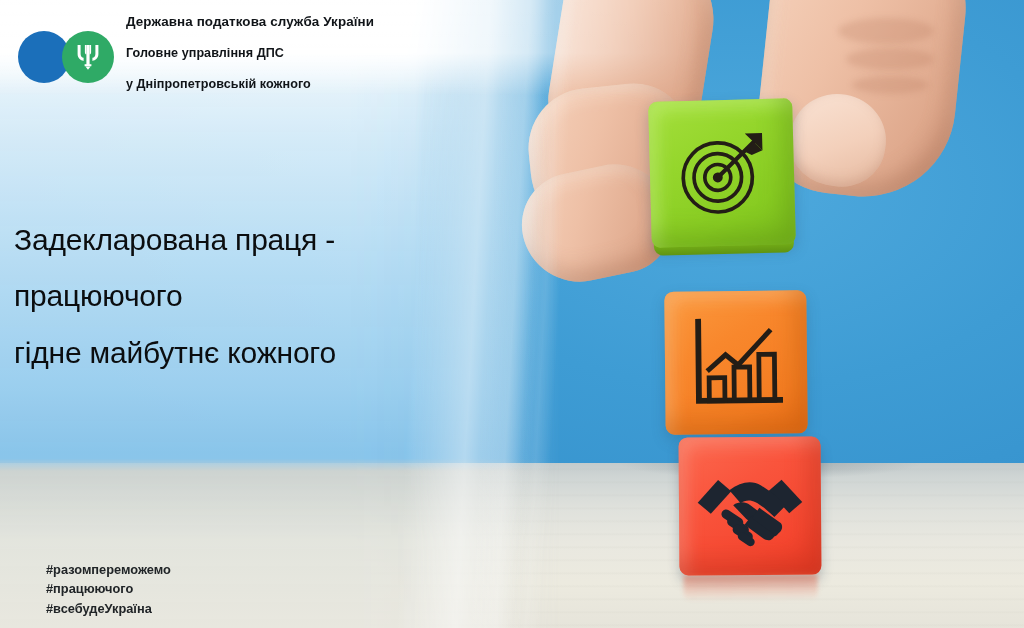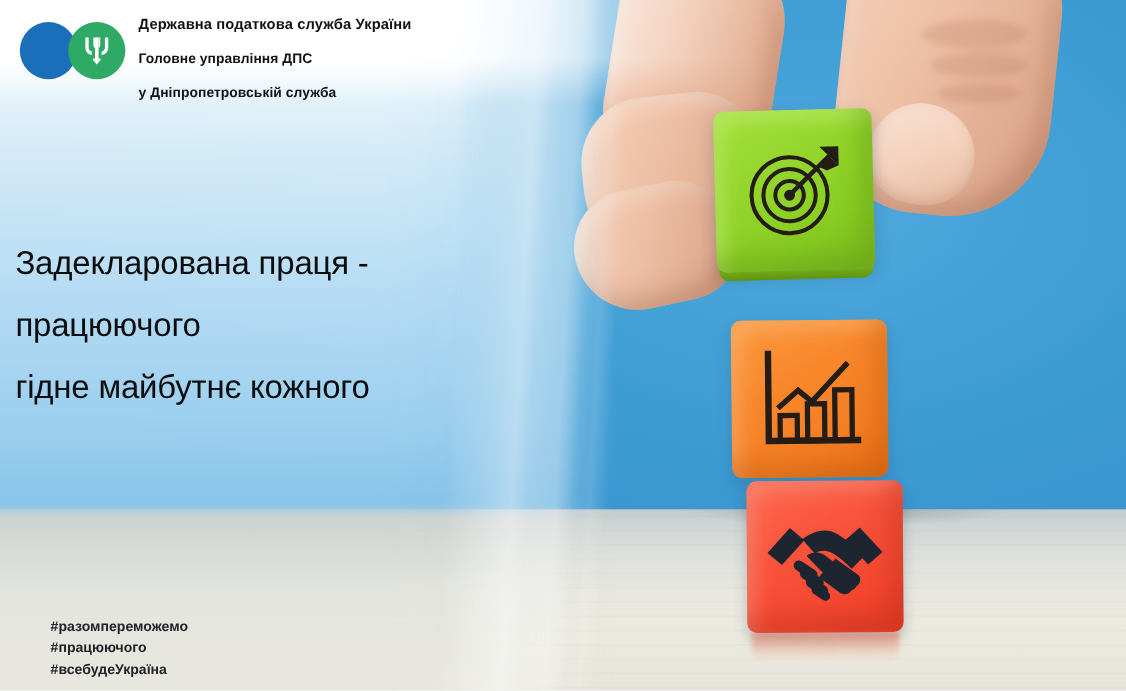--- a/index.html
+++ b/index.html
@@ -222,20 +222,21 @@
     background: linear-gradient(180deg, rgba(255,255,255,.99) 0%, rgba(255,255,255,.97) 55%, rgba(255,255,255,0) 100%);
     -webkit-mask-image: linear-gradient(90deg, #000 0%, #000 58%, rgba(0,0,0,0) 100%);
     mask-image: linear-gradient(90deg, #000 0%, #000 58%, rgba(0,0,0,0) 100%);
   }
 
   
   .logo-block {
     position: absolute;
     left: 14px; top: 14px;
     display: flex;
+    align-items: center;
     gap: 0;
   }
   .logo-marks {
     position: relative;
     width: 106px;
     height: 56px;
     flex: none;
   }
   .circle-blue {
     position: absolute;
@@ -396,21 +397,21 @@
             <path d="M18.8 3 h-2.7 v7.2 c0 1.3 -0.5 2.0 -1.5 2.2 V3 h4.2 Z"></path>
             <path d="M9.6 22.2 h6.8 v2.0 h-6.8 Z"></path>
             <path d="M10.4 24.4 h5.2 l-2.6 3.3 Z"></path>
           </g>
         </svg>
       </div>
     </div>
     <div class="logo-text">
       <div class="logo-line1">Державна податкова служба України</div>
       <div class="logo-line2">Головне управління ДПС</div>
-      <div class="logo-line3">у Дніпропетровській служба</div>
+      <div class="logo-line3">у Дніпропетровській кожного</div>
     </div>
   </div>
 
   <div class="headline">
     <span>Задекларована праця -</span>
     <span>працюючого</span>
     <span>гідне майбутнє кожного</span>
   </div>
 
   <div class="hashtags">

